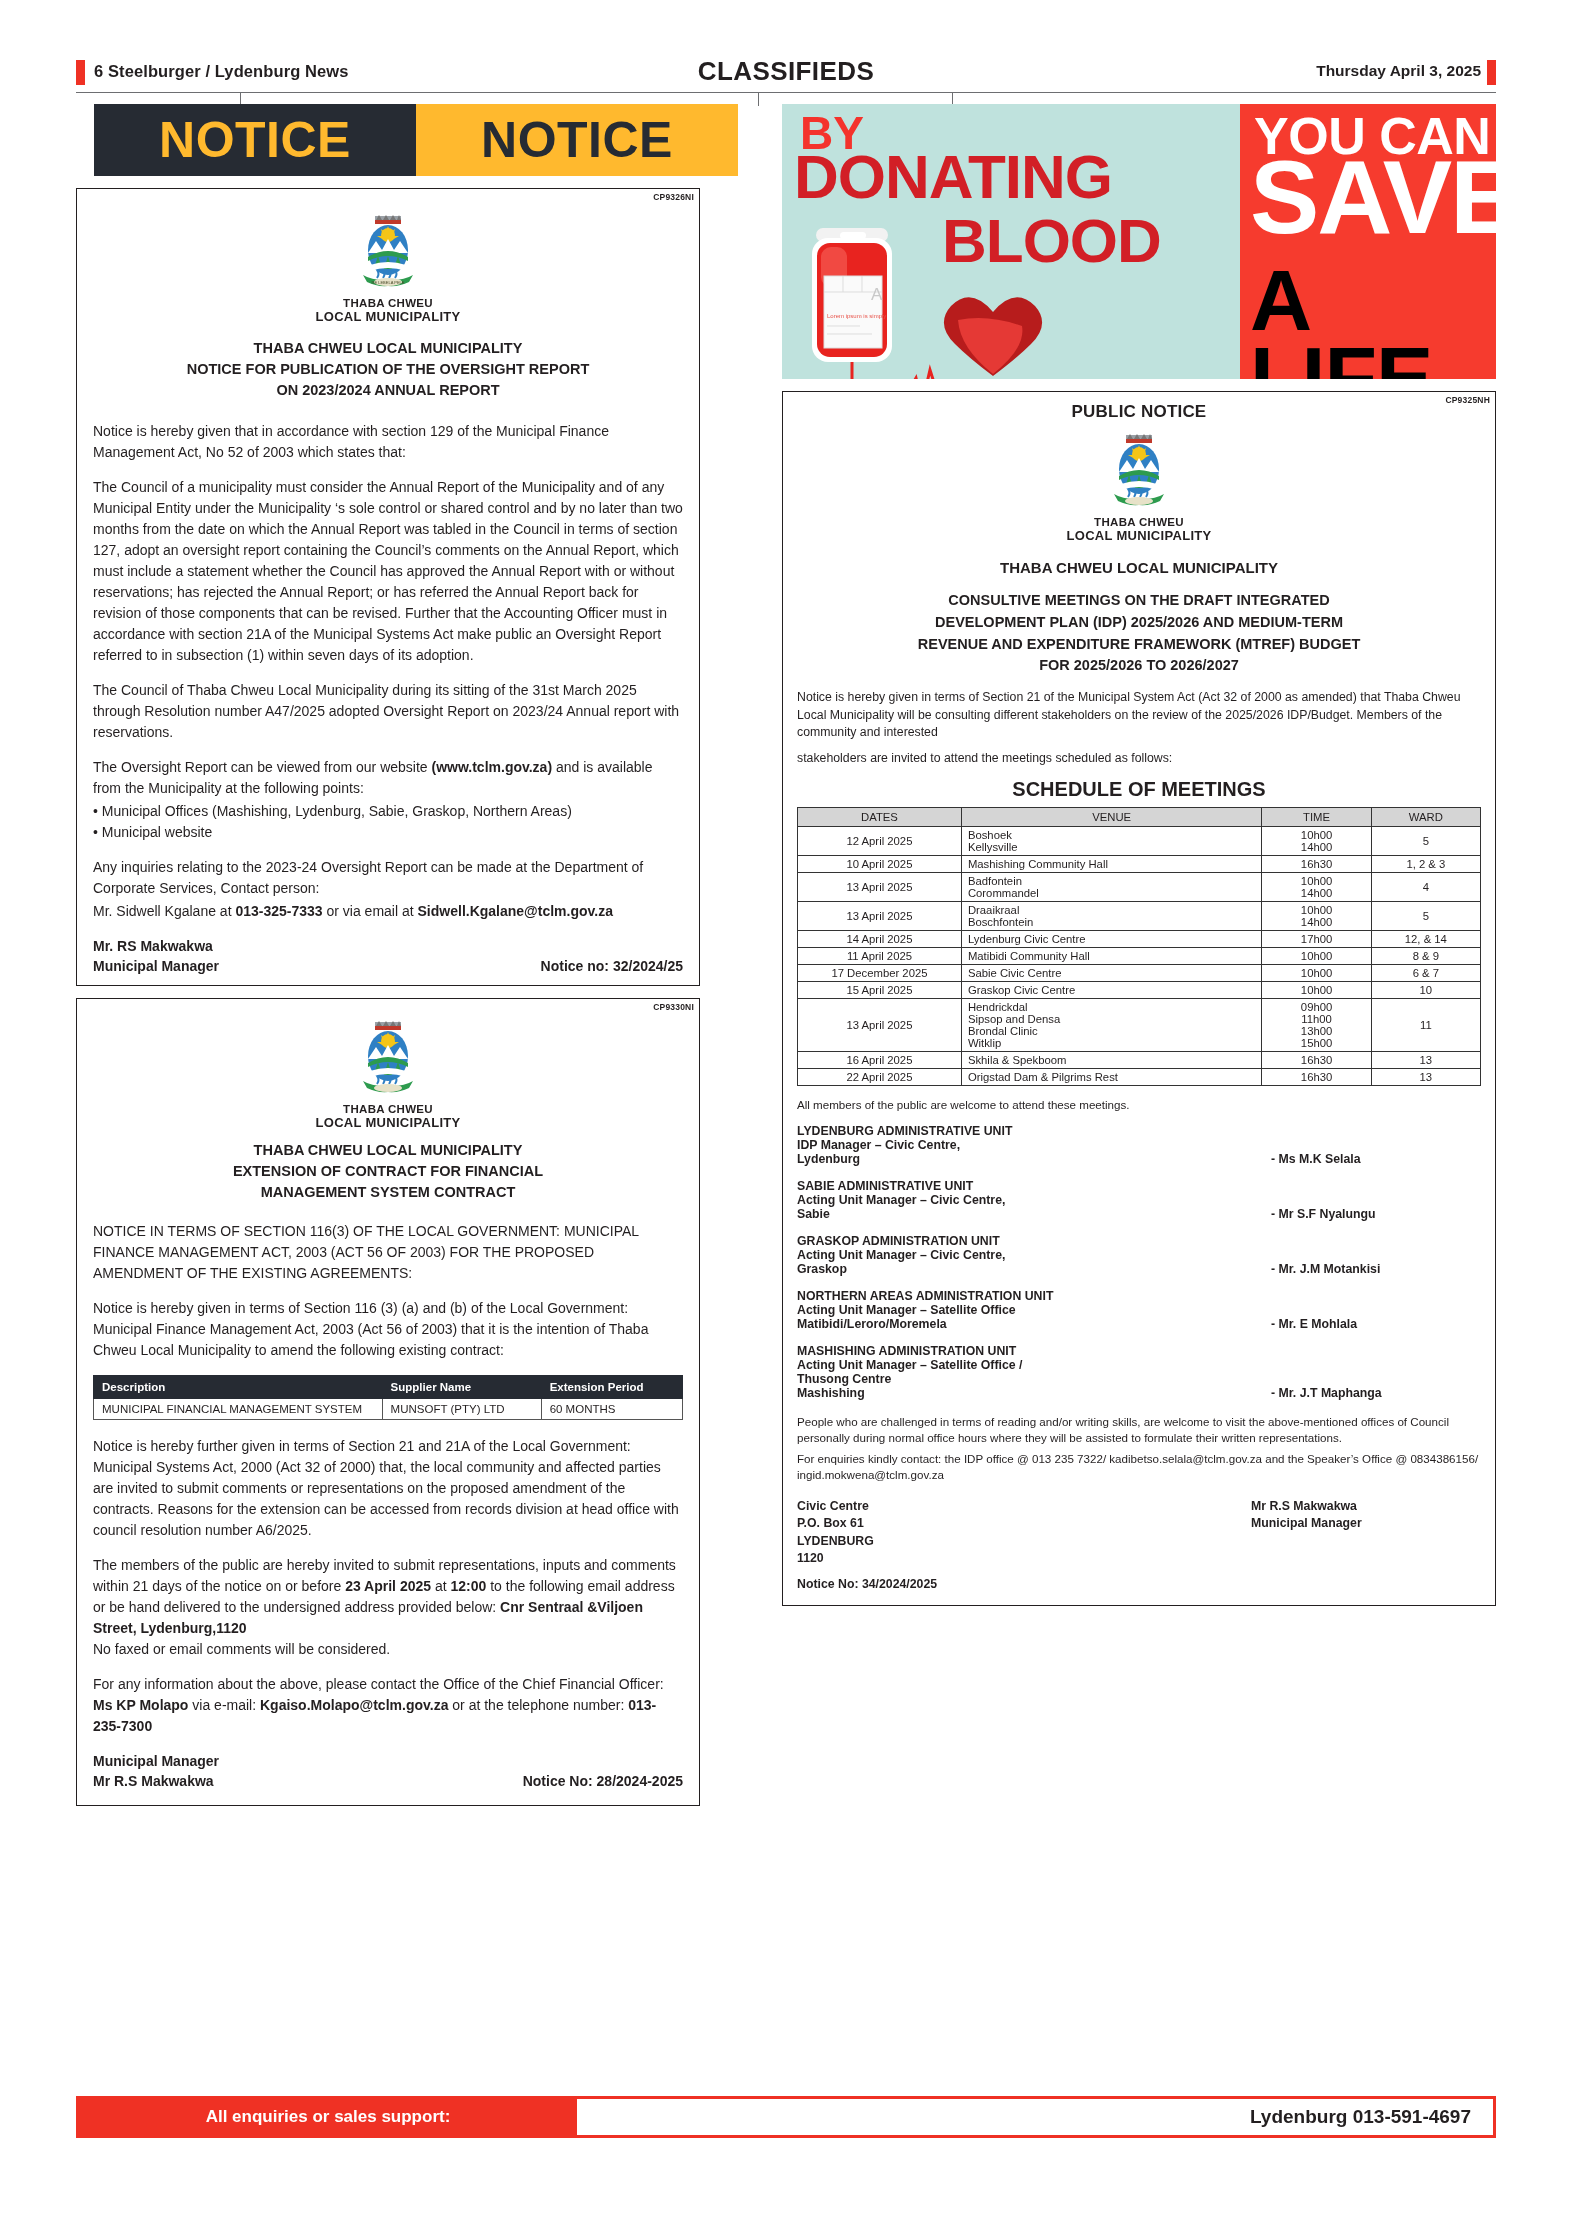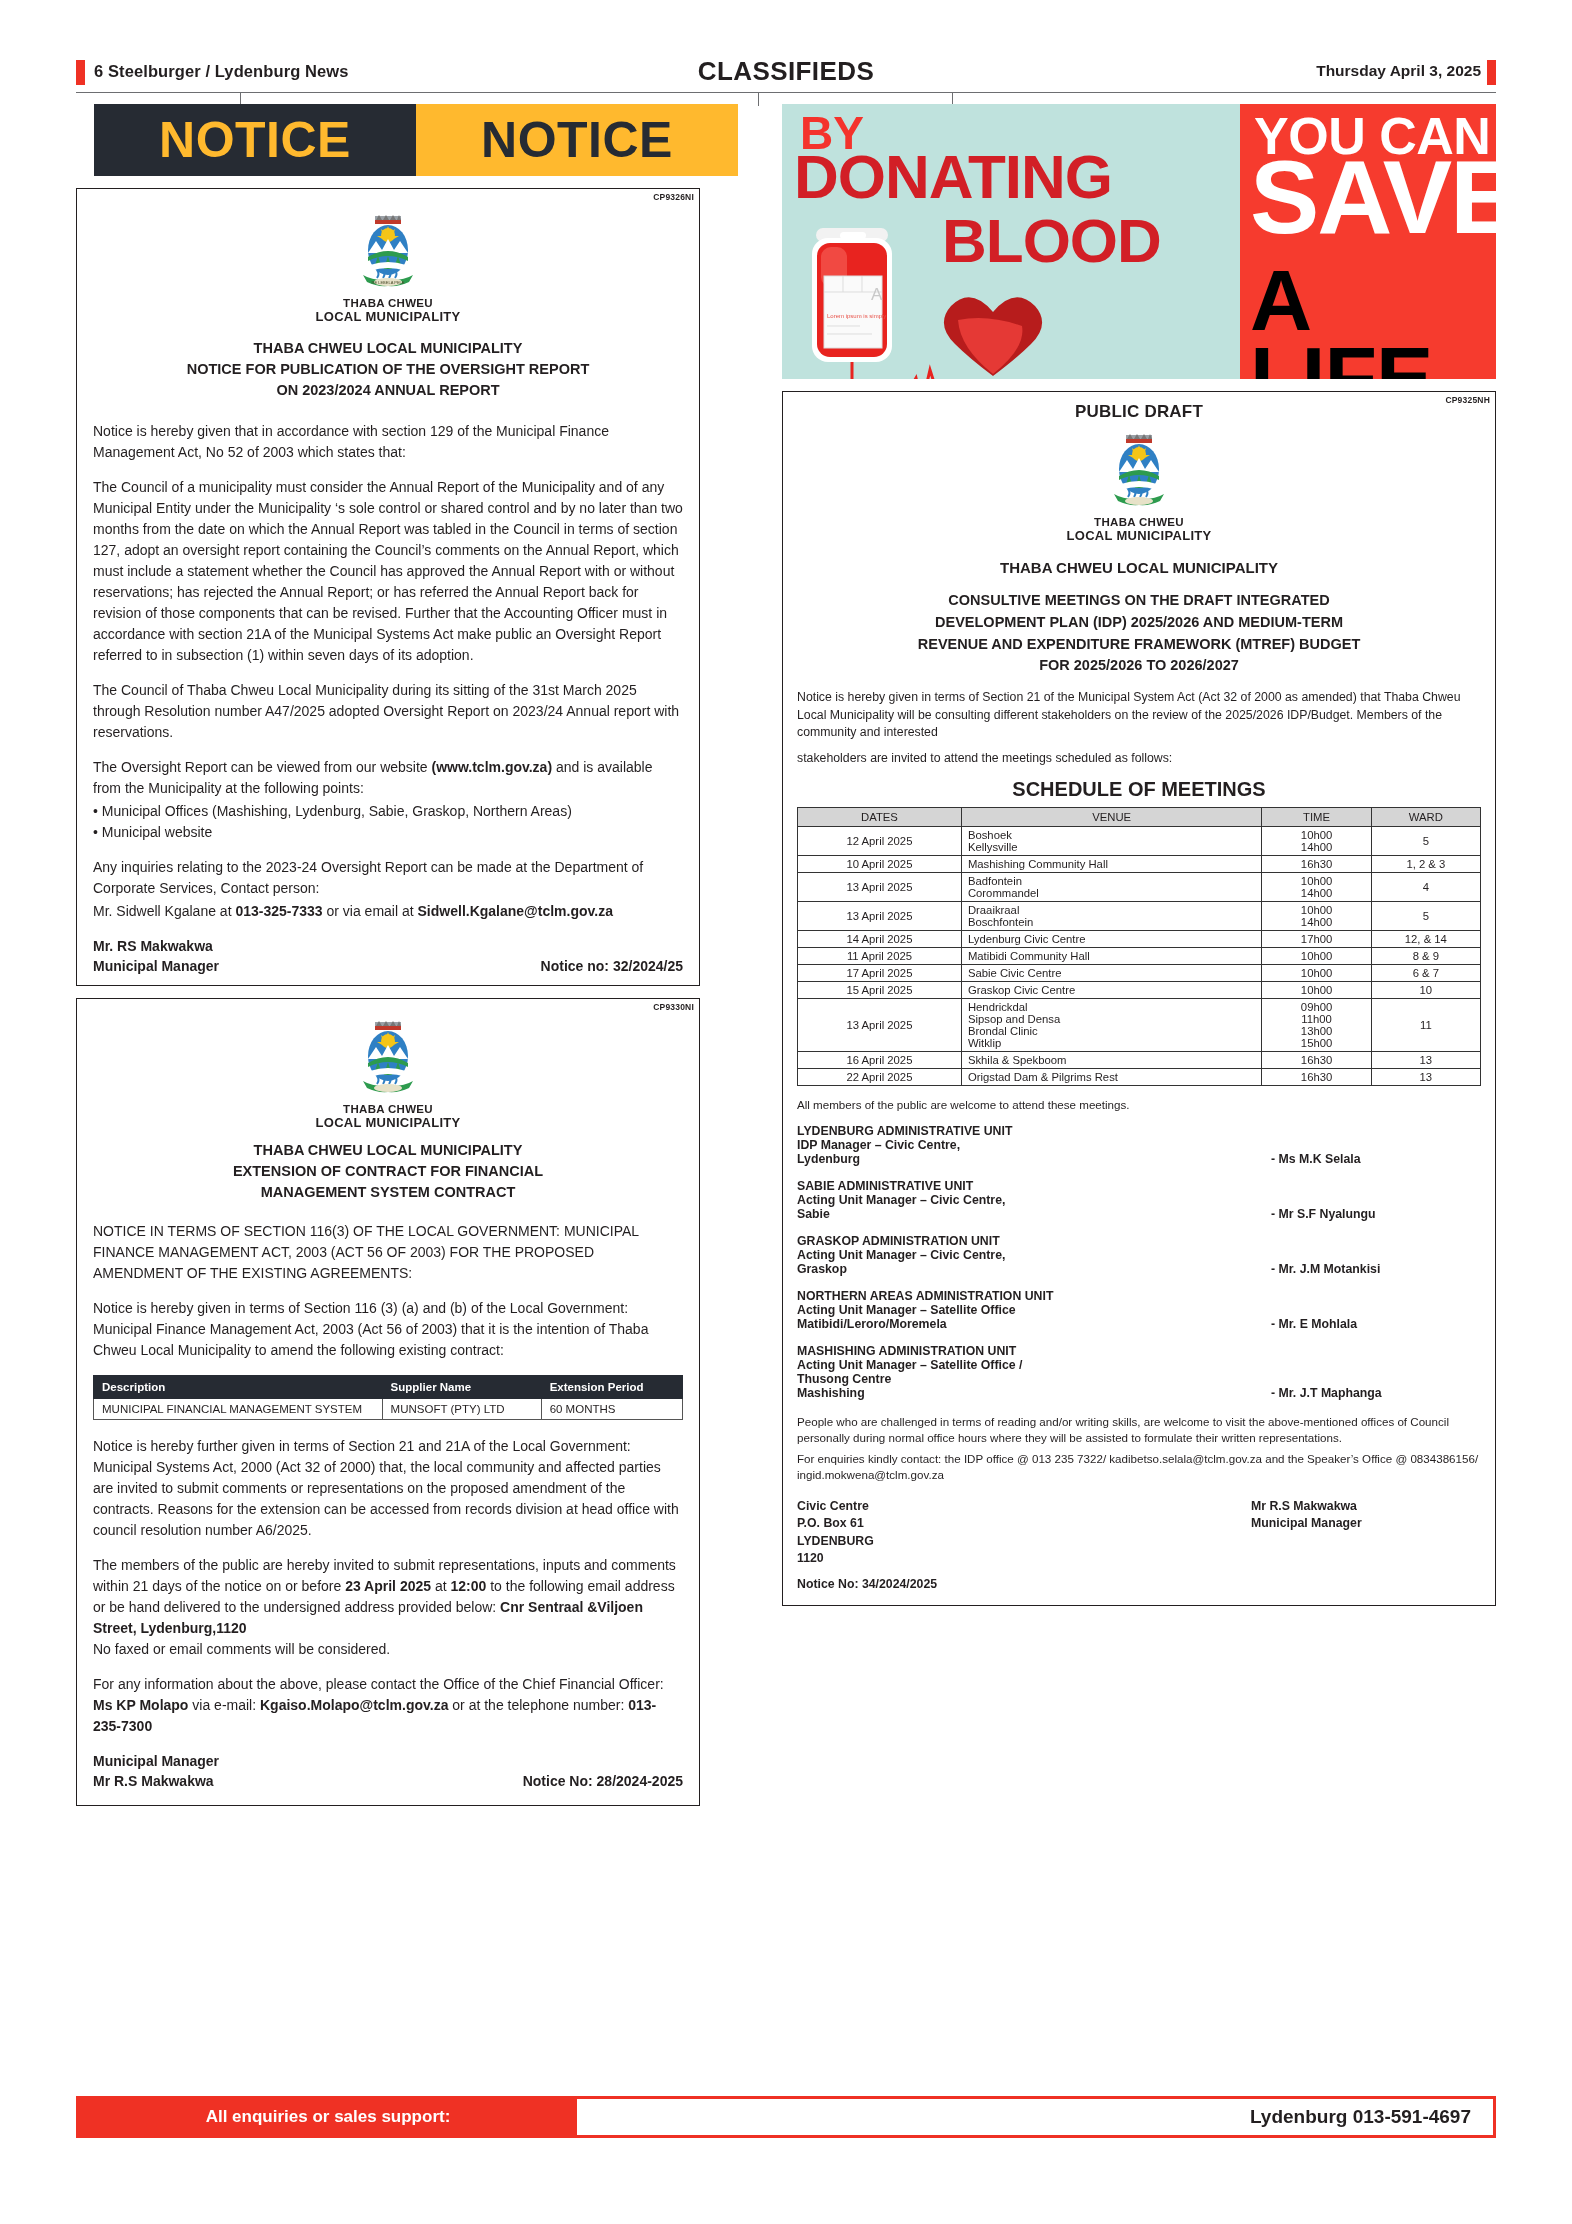--- a/index.html
+++ b/index.html
@@ -308,21 +308,21 @@
     </div>
     <div class="blood-right">
       <div class="br-l1">YOU CAN</div>
       <div class="br-l2">SAVE</div>
       <div class="br-l3">A LIFE</div>
     </div>
   </div>
 
   <div class="ad-box" style="margin-top:12px; padding:10px 14px 14px;">
     <div class="ad-code">CP9325NH</div>
-    <div class="pn-title">PUBLIC DRAFT</div>
+    <div class="pn-title">PUBLIC NOTICE</div>
 
     <div class="crest-wrap" style="margin-top:10px">
       <svg class="crest" viewBox="0 0 62 78">
         <g>
           <rect x="18" y="3" width="26" height="4" fill="#9aa0a6"></rect>
           <path d="M19 7 l3-5 3 5 z M26 7 l3-5 3 5 z M33 7 l3-5 3 5 z M40 7 l2-5 2 5 z" fill="#777"></path>
           <rect x="18" y="7" width="26" height="4" fill="#c0392b"></rect>
           <ellipse cx="31" cy="37" rx="20" ry="25" fill="#2f80c4"></ellipse>
           <circle cx="31" cy="22" r="7" fill="#f5c518"></circle>
           <path d="M31 13 l2 6 -4 0 z M24 16 l5 4 -3 3 z M38 16 l-5 4 3 3 z M20 23 l7 0 0 4 z M42 23 l-7 0 0 4 z" fill="#f5c518"></path>
@@ -392,21 +392,21 @@
             <td class="c">17h00</td>
             <td class="c">12, &amp; 14</td>
           </tr>
           <tr>
             <td class="c">11 April 2025</td>
             <td>Matibidi Community Hall</td>
             <td class="c">10h00</td>
             <td class="c">8 &amp; 9</td>
           </tr>
           <tr>
-            <td class="c">17 April 2025</td>
+            <td class="c">17 December 2025</td>
             <td>Sabie Civic Centre</td>
             <td class="c">10h00</td>
             <td class="c">6 &amp; 7</td>
           </tr>
           <tr>
             <td class="c">15 April 2025</td>
             <td>Graskop Civic Centre</td>
             <td class="c">10h00</td>
             <td class="c">10</td>
           </tr>

